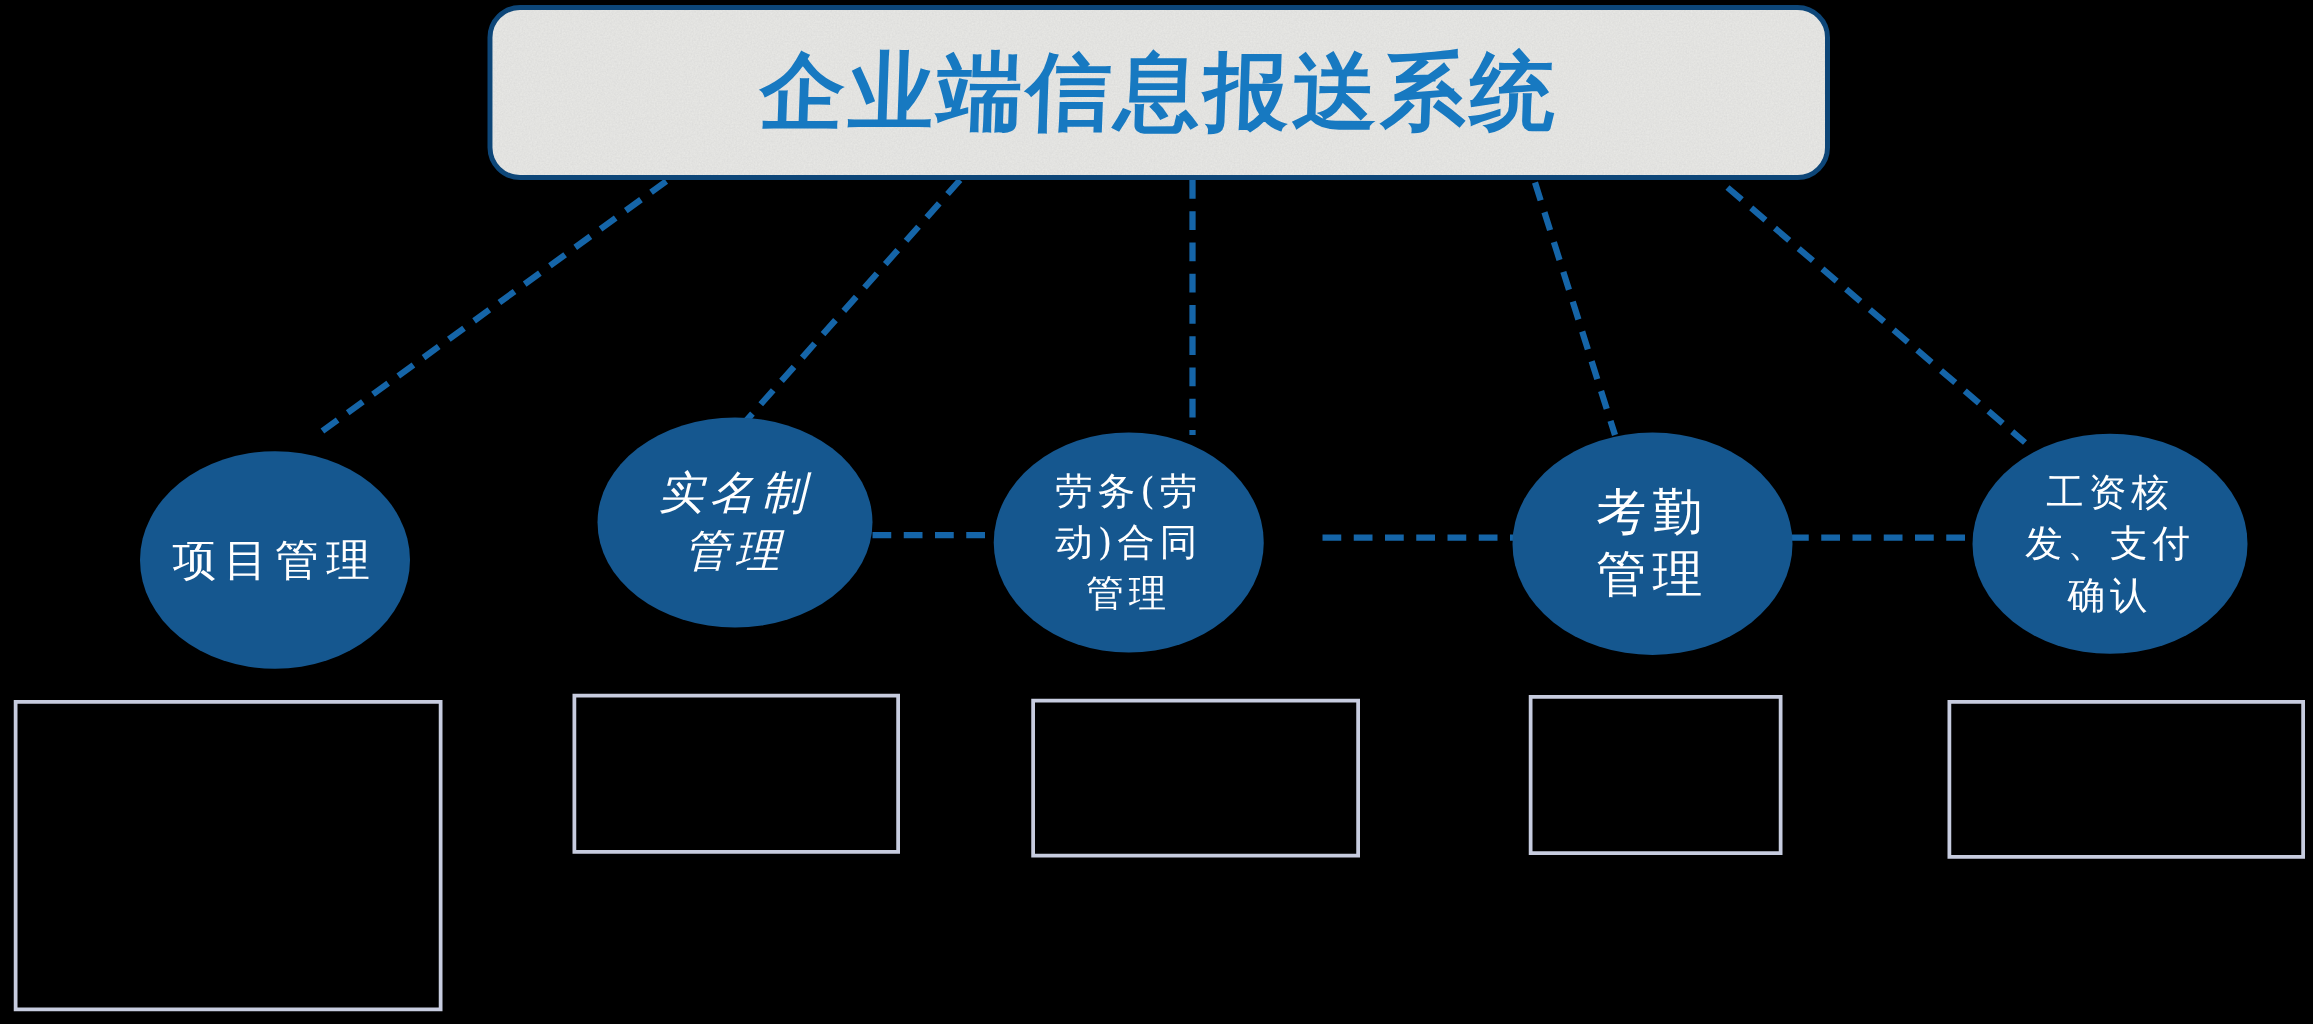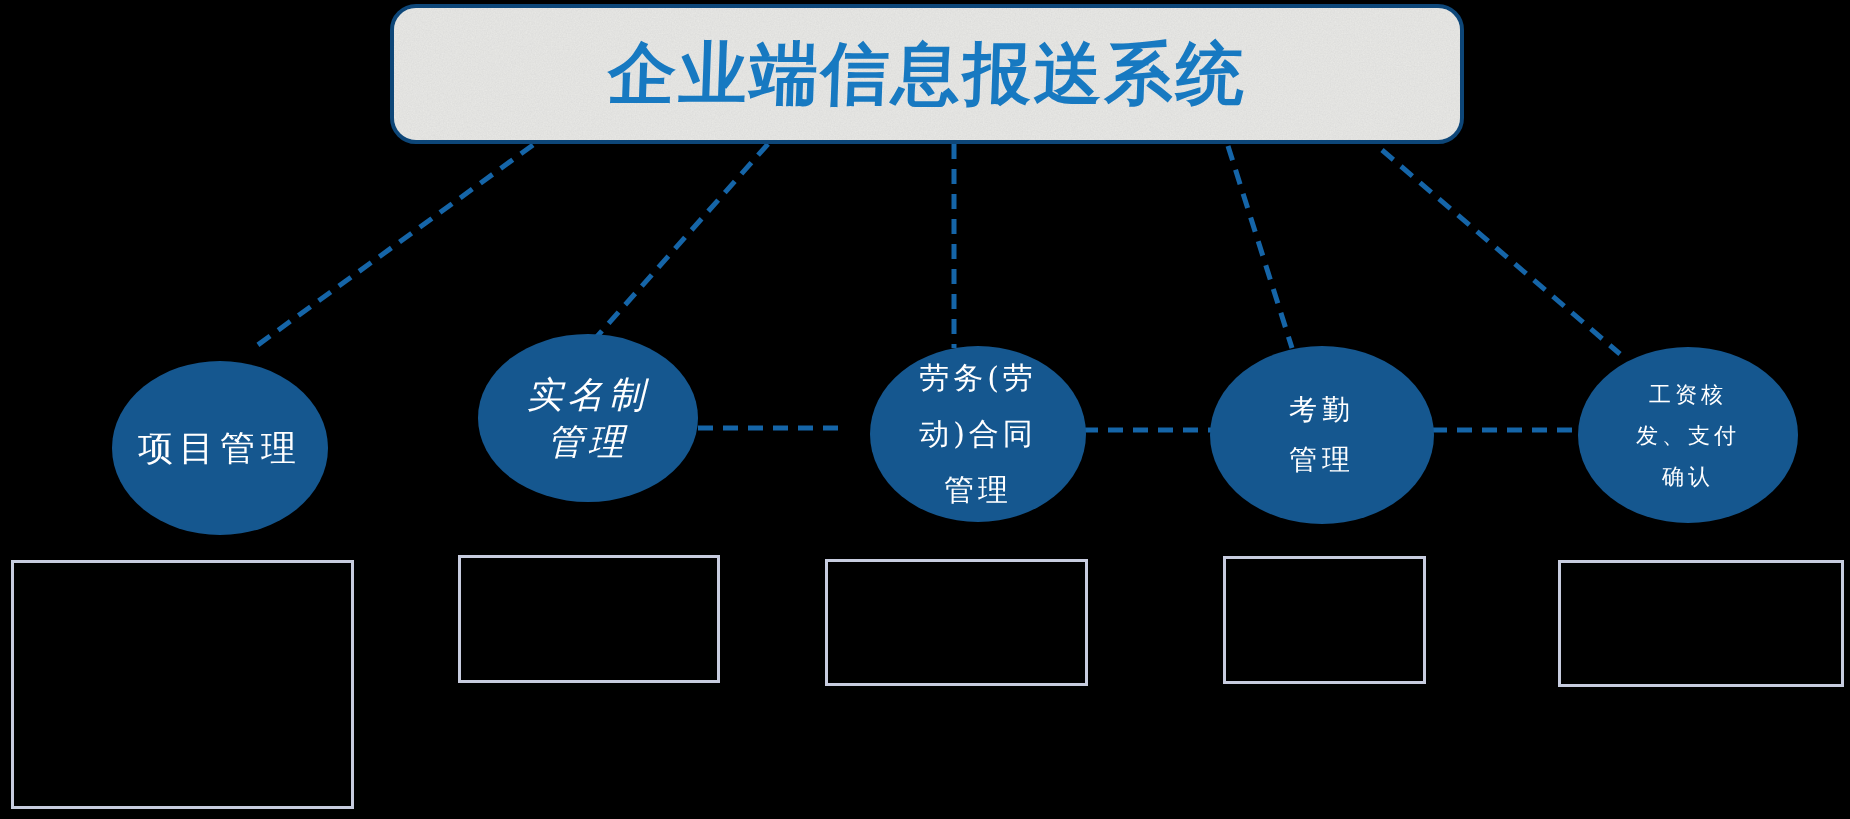--- a/index.html
+++ b/index.html
@@ -50,23 +50,23 @@
     display: flex;
     align-items: center;
     justify-content: center;
     text-align: center;
     color: #FFFFFF;
     font-family: "DejaVu Serif", "Liberation Serif", serif;
     white-space: pre-line;
   }
   .node-1 { left: 112px; top: 361px; width: 216px; height: 174px; font-size: 35px; letter-spacing: 6px; }
   .node-2 { left: 478px; top: 334px; width: 220px; height: 168px; font-size: 36px; letter-spacing: 5px; line-height: 47px; font-style: italic; }
-  .node-3 { left: 870px; top: 346px; width: 216px; height: 176px; font-size: 30px; letter-spacing: 4px; line-height: 56px; }
-  .node-4 { left: 1210px; top: 346px; width: 224px; height: 178px; font-size: 28px; letter-spacing: 5px; line-height: 50px; }
-  .node-5 { left: 1578px; top: 347px; width: 220px; height: 176px; font-size: 22px; letter-spacing: 4px; line-height: 41px; }
+  .node-3 { left: 795px; top: 346px; width: 216px; height: 176px; font-size: 30px; letter-spacing: 4px; line-height: 41px; }
+  .node-4 { left: 1210px; top: 346px; width: 224px; height: 178px; font-size: 40px; letter-spacing: 5px; line-height: 50px; }
+  .node-5 { left: 1578px; top: 347px; width: 220px; height: 176px; font-size: 30px; letter-spacing: 4px; line-height: 41px; }
   .placeholder {
     position: absolute;
     border: 3px solid #C7CCDF;
     background: transparent;
   }
   .ph-1 { left: 11px;   top: 560px; width: 337px; height: 243px; }
   .ph-2 { left: 458px;  top: 555px; width: 256px; height: 122px; }
   .ph-3 { left: 825px;  top: 559px; width: 257px; height: 121px; }
   .ph-4 { left: 1223px; top: 556px; width: 197px; height: 122px; }
   .ph-5 { left: 1558px; top: 560px; width: 280px; height: 121px; }

